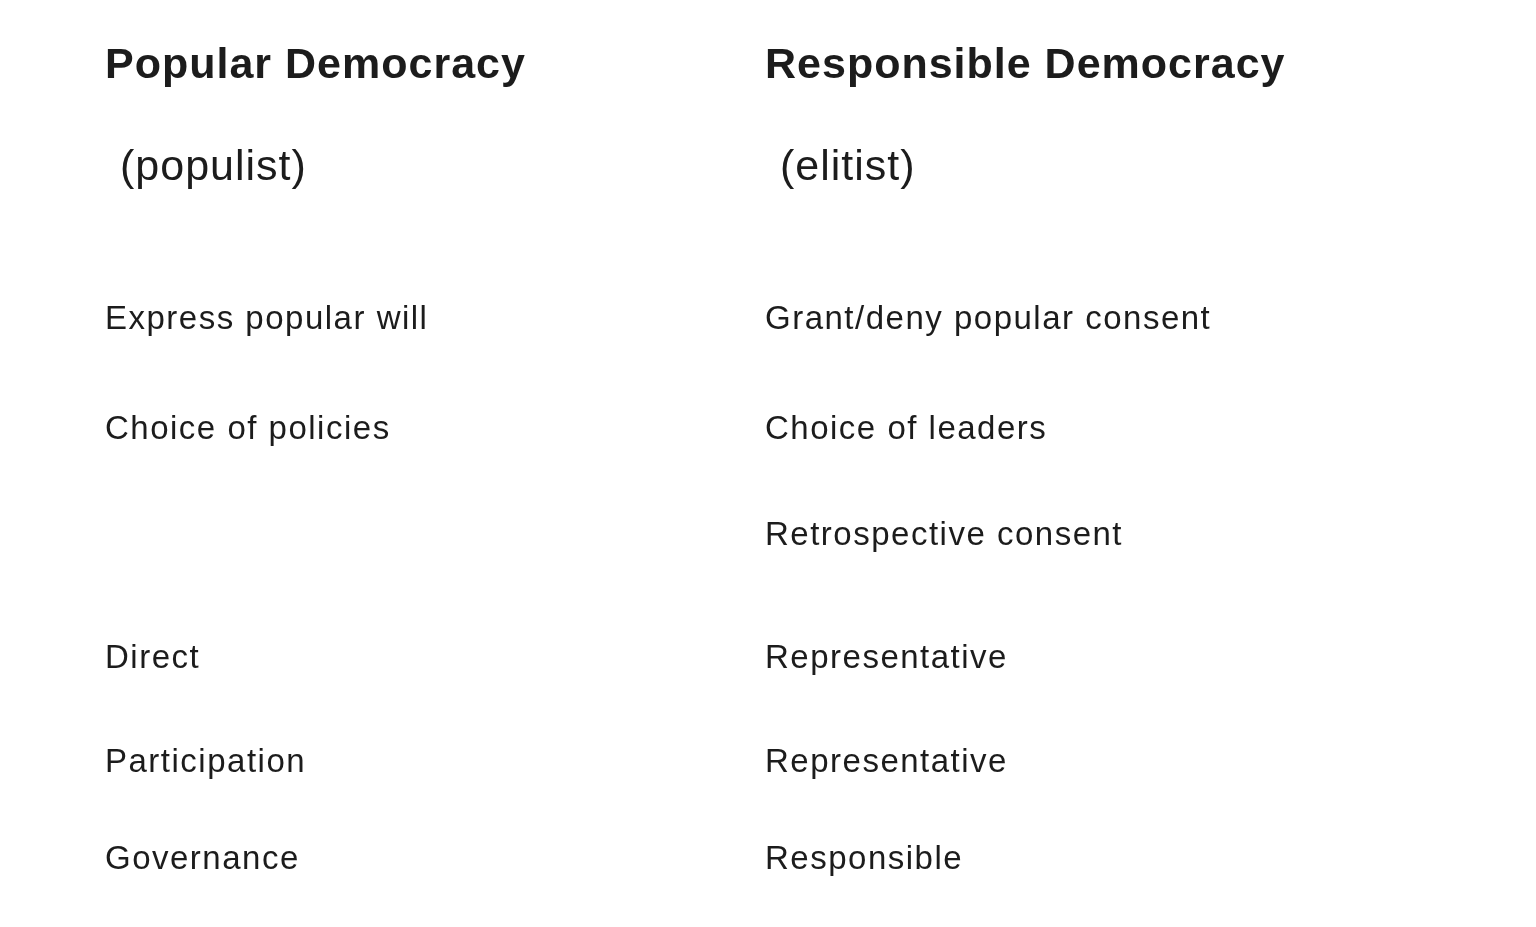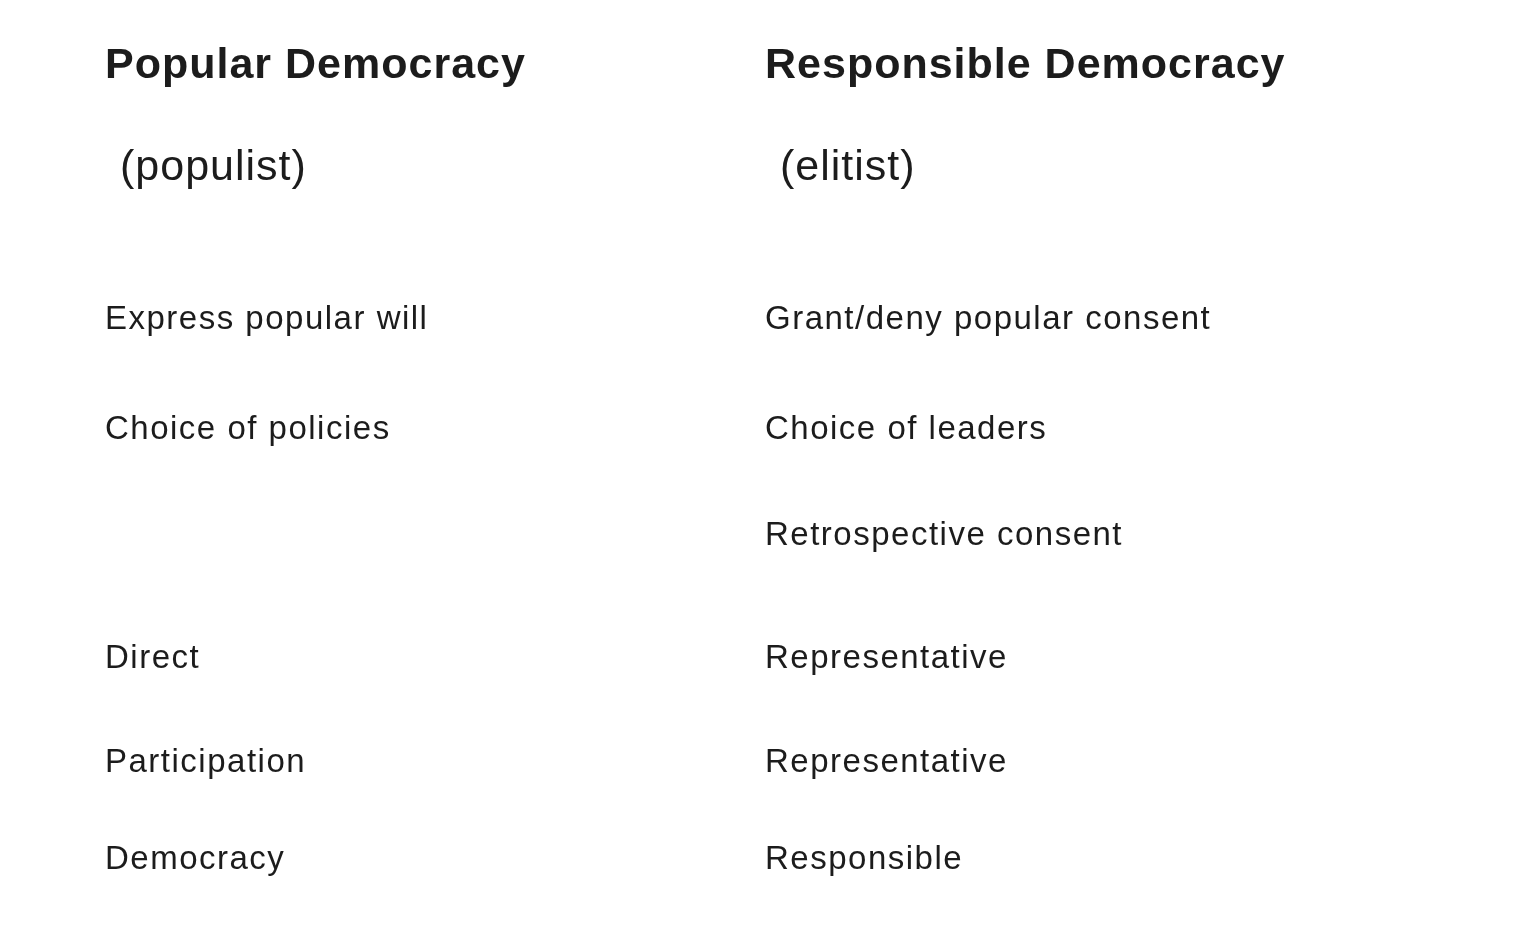--- a/index.html
+++ b/index.html
@@ -50,21 +50,21 @@
 <body>
 
 <div class="page">
 
   <div class="cell col-left title">Popular Democracy</div>
   <div class="cell col-left subtitle">(populist)</div>
   <div class="cell col-left row0">Express popular will</div>
   <div class="cell col-left row1">Choice of policies</div>
   <div class="cell col-left row3">Direct</div>
   <div class="cell col-left row4">Participation</div>
-  <div class="cell col-left row5">Democracy</div>
+  <div class="cell col-left row5">Governance</div>
 
   <div class="cell col-right title">Responsible Democracy</div>
   <div class="cell col-right subtitle">(elitist)</div>
   <div class="cell col-right row0">Grant/deny popular consent</div>
   <div class="cell col-right row1">Choice of leaders</div>
   <div class="cell col-right row2">Retrospective consent</div>
   <div class="cell col-right row3">Representative</div>
   <div class="cell col-right row4">Representative</div>
   <div class="cell col-right row5">Responsible</div>
 

